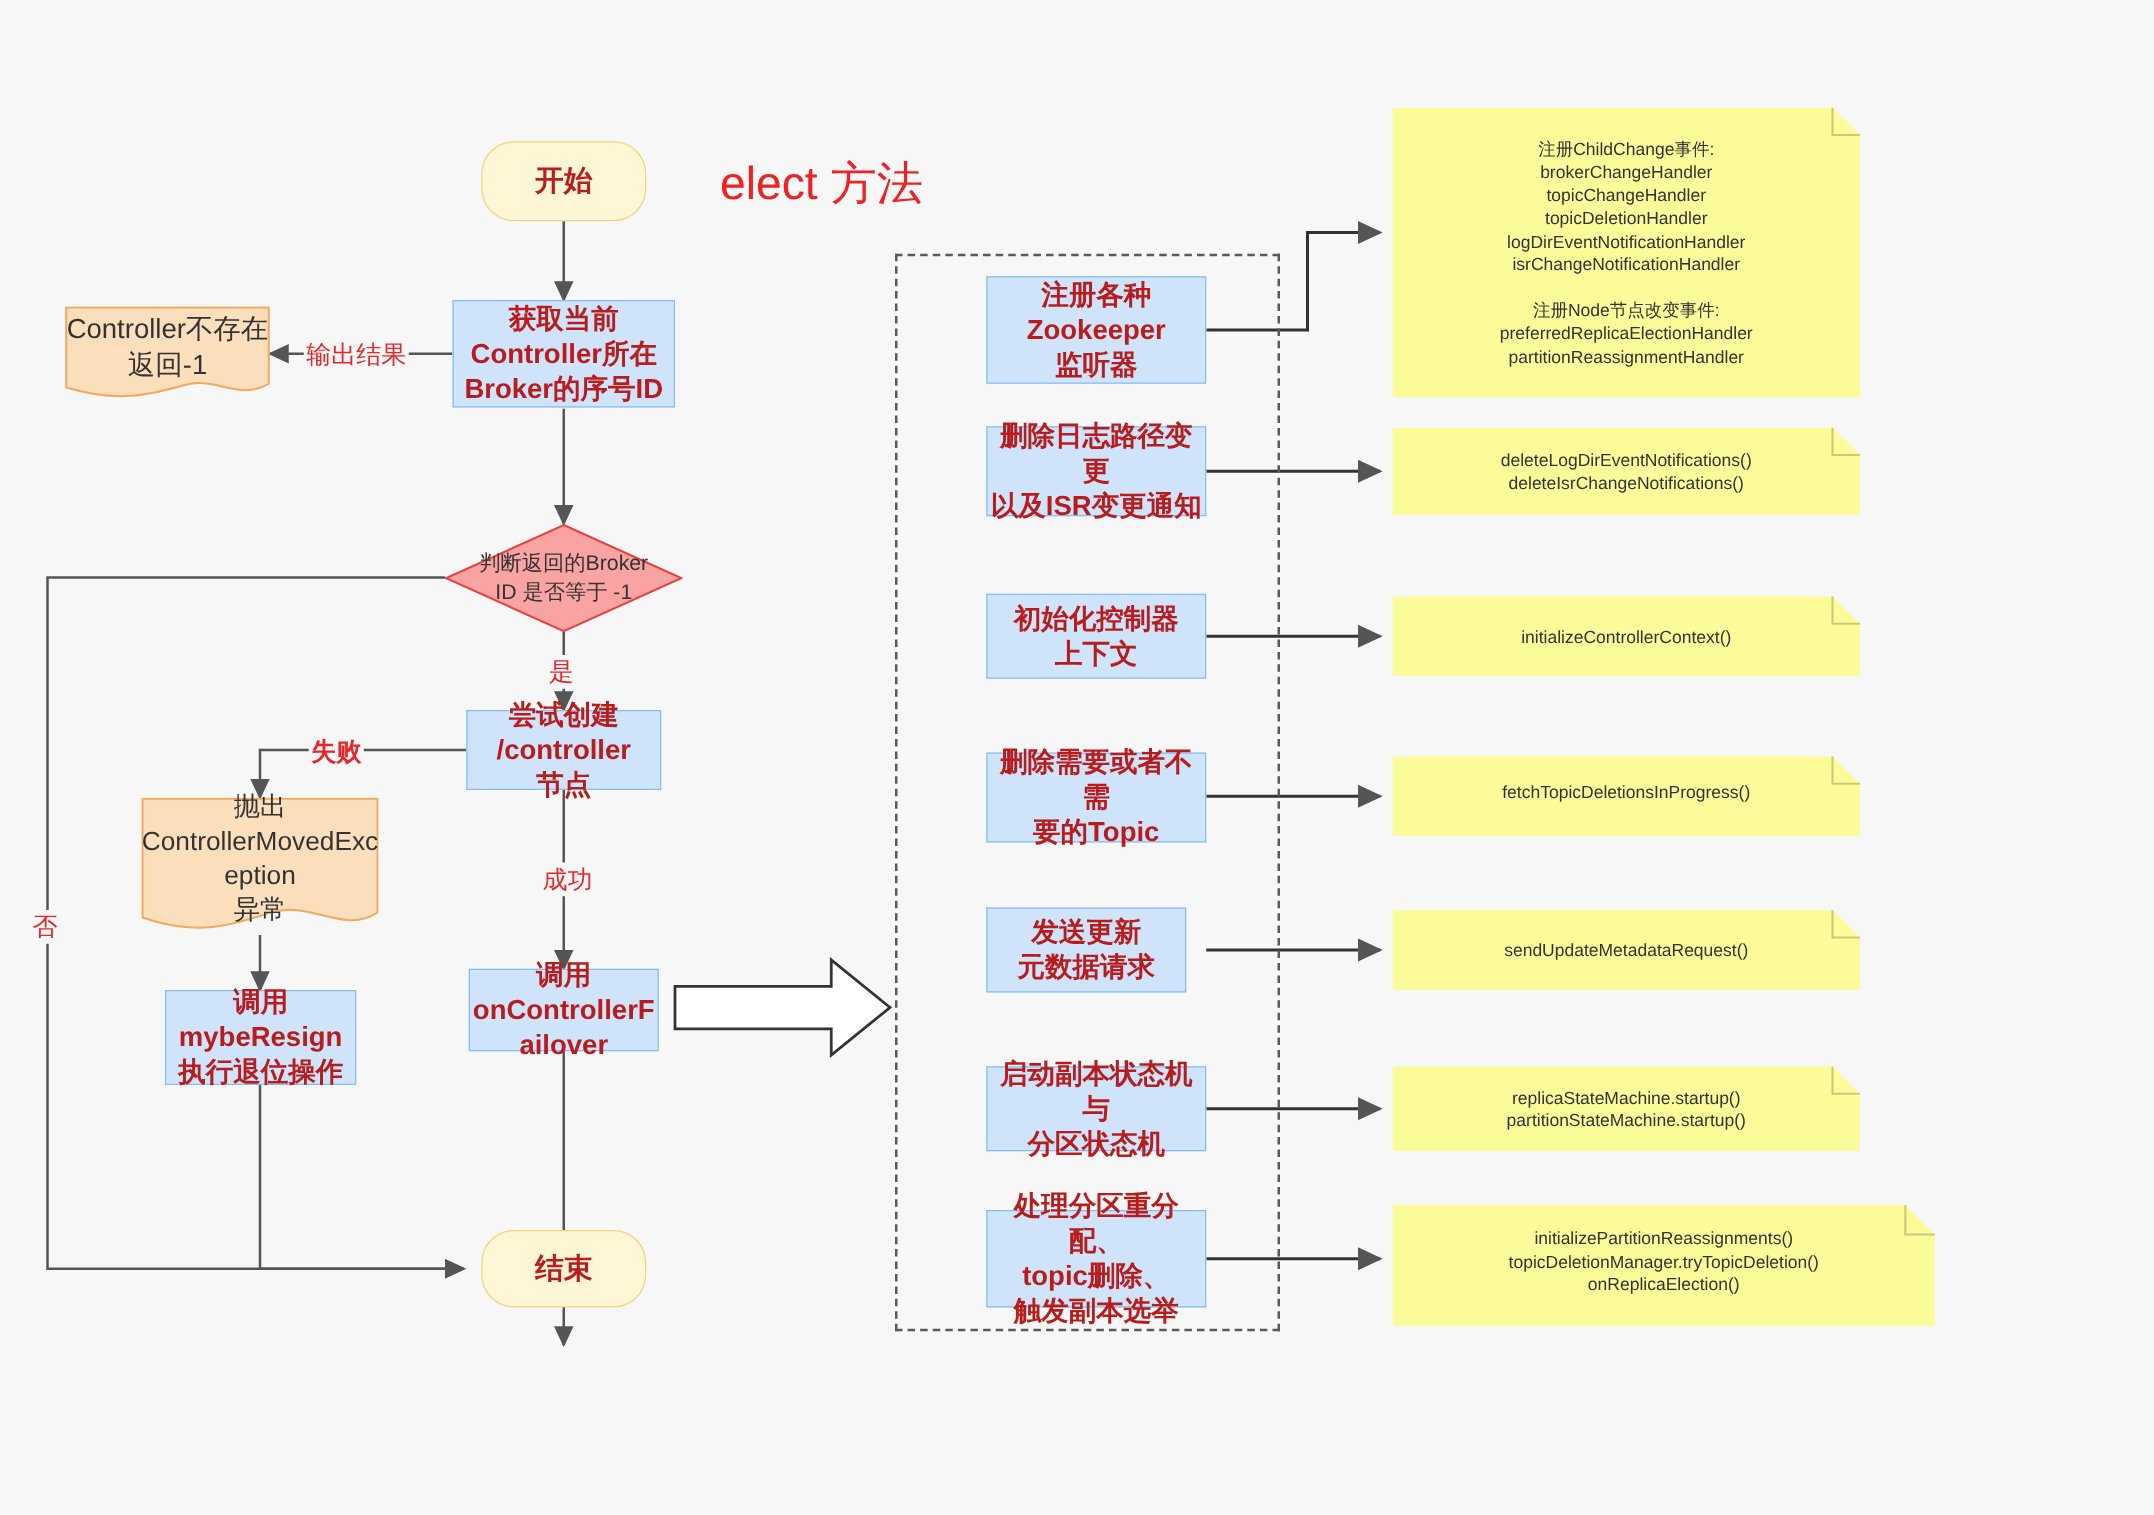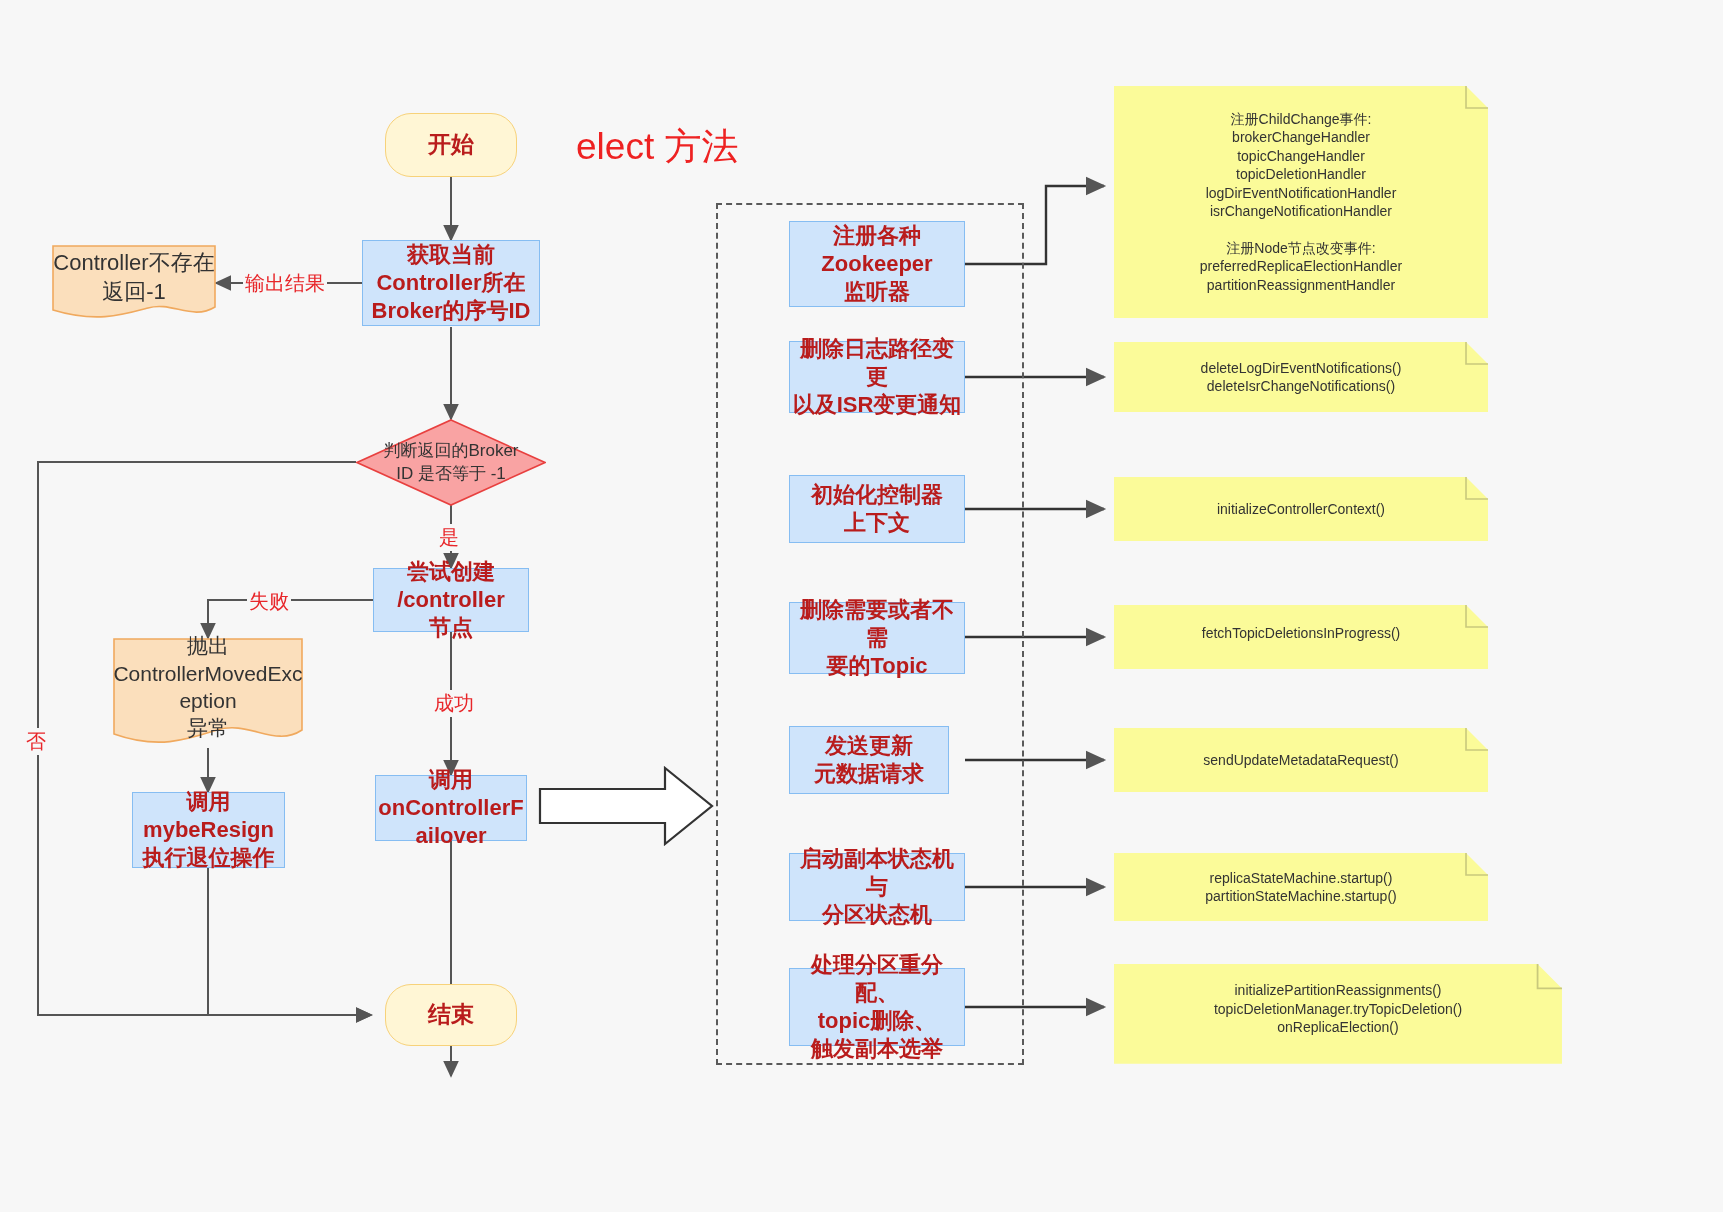--- a/index.html
+++ b/index.html
@@ -196,21 +196,21 @@
   </svg>
   <div class="decision-label">判断返回的Broker
 ID 是否等于 -1</div>
 </div>
 <div class="edge-label" style="left:437px; top:524px;">是</div>
 <div class="edge-label" style="left:24px; top:728px;">否</div>
 
 <div class="node process" style="left:373px; top:568px; width:156px; height:64px;">尝试创建
 /controller
 节点</div>
-<div class="edge-label" style="left:247px; top:588px;">失败</div>
+<div class="edge-label" style="left:247px; top:588px;font-weight:bold;">失败</div>
 <div class="edge-label" style="left:432px; top:690px;">成功</div>
 
 <div class="doc-wrap" style="left:113px; top:638px; width:190px; height:110px;">
   <svg viewBox="0 0 190 110" preserveAspectRatio="none">
     <path d="M1,1 H189 V92 C162,110 136,82 104,92 C76,101 46,112 1,96 Z" fill="#fbdfbc" stroke="#f0a95e" stroke-width="1.6"></path>
   </svg>
   <div class="doc-label" style="font-size:21px;">抛出
 ControllerMovedExc
 eption
 异常</div>
@@ -297,21 +297,21 @@
 
 <div class="note-wrap" style="left:1114px; top:853px; width:374px; height:68px;">
   <svg viewBox="0 0 374 68" preserveAspectRatio="none">
     <path d="M0,0 H352 L374,22 V68 H0 Z" fill="#fbfb99" stroke="none"></path>
     <path d="M352,0 L352,22 L374,22" fill="none" stroke="#c9c97c" stroke-width="1.6"></path>
   </svg>
   <div class="note-label">replicaStateMachine.startup()
 partitionStateMachine.startup()</div>
 </div>
 
-<div class="note-wrap" style="left:1114px; top:964px; width:448px; height:90px;">
+<div class="note-wrap" style="left:1114px; top:964px; width:404px; height:90px;padding-left:30px;">
   <svg viewBox="0 0 404 90" preserveAspectRatio="none">
     <path d="M0,0 H382 L404,22 V90 H0 Z" fill="#fbfb99" stroke="none"></path>
     <path d="M382,0 L382,22 L404,22" fill="none" stroke="#c9c97c" stroke-width="1.6"></path>
   </svg>
   <div class="note-label">initializePartitionReassignments()
 topicDeletionManager.tryTopicDeletion()
 onReplicaElection()</div>
 </div>
 
 </body></html>

